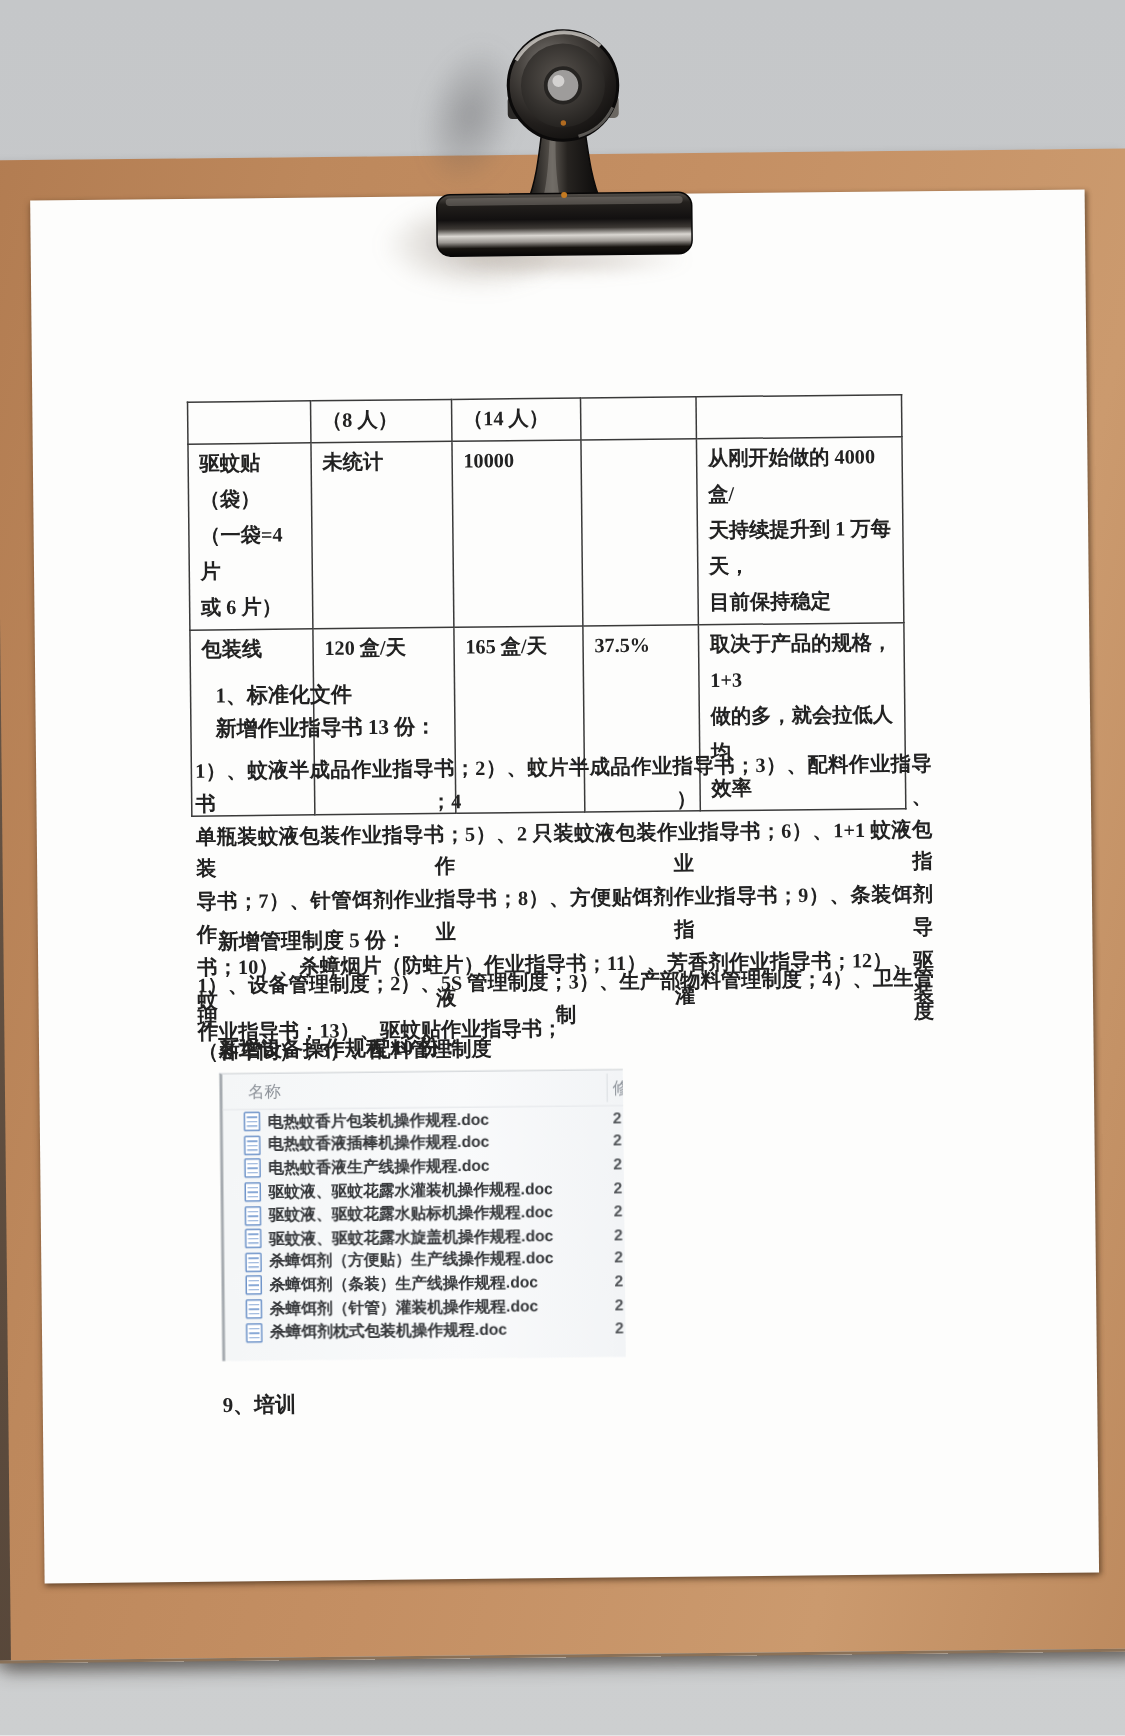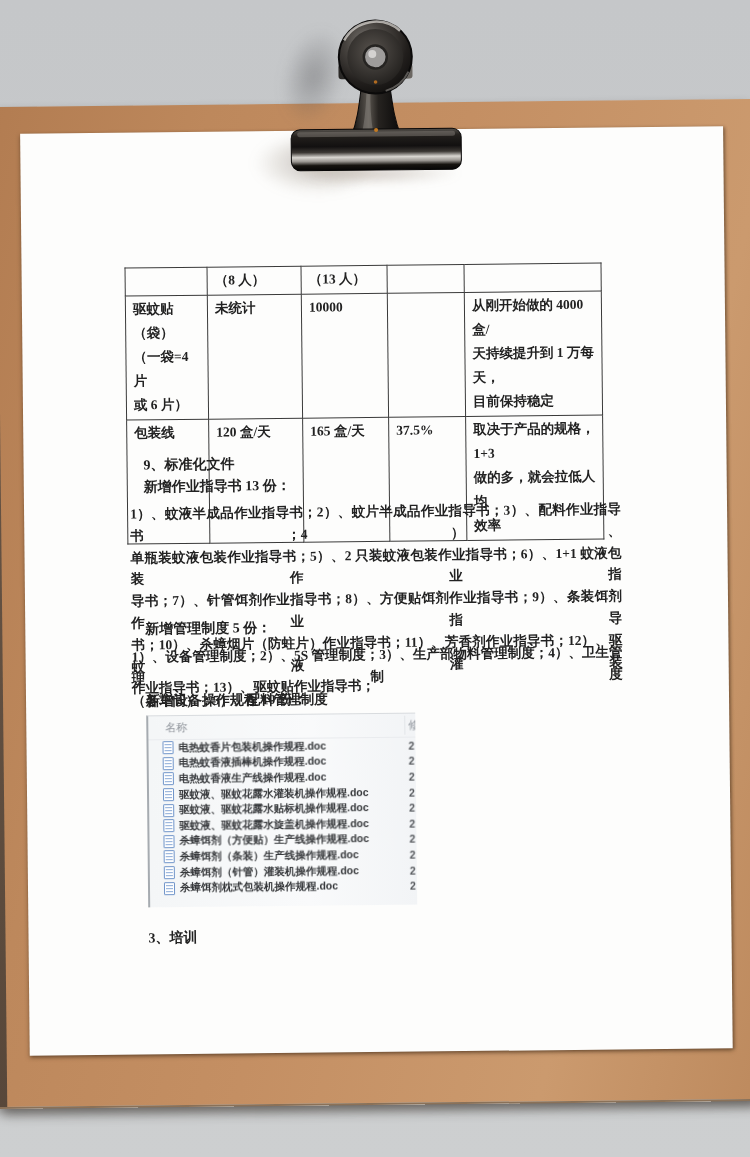--- a/index.html
+++ b/index.html
@@ -84,21 +84,21 @@
             <col style="width:82px">
             <col style="width:94px">
             <col style="width:86px">
             <col style="width:77px">
             <col style="width:137px">
           </colgroup>
         <tbody>
             <tr class="r1">
           <td></td>
           <td>（8 人）</td>
-          <td>（13 人）</td>
+          <td>（14 人）</td>
           <td></td>
           <td></td>
         </tr>
         <tr class="r2">
           <td>驱蚊贴（袋）
 （一袋=4 片
 或 6 片）</td>
           <td>未统计</td>
           <td>10000</td>
           <td></td>
@@ -111,21 +111,21 @@
           <td>120 盒/天</td>
           <td>165 盒/天</td>
           <td>37.5%</td>
           <td>取决于产品的规格，1+3
 做的多，就会拉低人均
 效率</td>
         </tr>
       </tbody>
         </table>
 
-      <div class="h-block" style="left:120px;top:324px">9、标准化文件</div>
+      <div class="h-block" style="left:120px;top:324px">1、标准化文件</div>
       <div class="h-block" style="left:120px;top:346px">新增作业指导书 13 份：</div>
 
       <div class="p-block" style="left:106px;top:371px">
         <div class="jline">1）、蚊液半成品作业指导书；2）、蚊片半成品作业指导书；3）、配料作业指导书；4）、</div>
         <div class="jline">单瓶装蚊液包装作业指导书；5）、2 只装蚊液包装作业指导书；6）、1+1 蚊液包装作业指</div>
         <div class="jline">导书；7）、针管饵剂作业指导书；8）、方便贴饵剂作业指导书；9）、条装饵剂作业指导</div>
         <div class="jline">书；10）、杀蟑烟片（防蛀片）作业指导书；11）、芳香剂作业指导书；12）、驱蚊液灌装</div>
         <div class="jline last">作业指导书；13）、驱蚊贴作业指导书；</div>
       </div>
 
@@ -188,21 +188,21 @@
             <span>杀蟑饵剂（针管）灌装机操作规程.doc</span>
             <span class="fdate">2</span>
           </div>
         <div class="frow">
             <span class="ficon"></span>
             <span>杀蟑饵剂枕式包装机操作规程.doc</span>
             <span class="fdate">2</span>
           </div>
       </div>
 
-      <div class="h-block" style="left:120px;top:797px">3、培训</div>
+      <div class="h-block" style="left:120px;top:797px">9、培训</div>
 
     </div>
   </div>
 
   <div class="sh sh-wall"></div>
   <div class="sh sh-paper"></div>
   <div class="sh sh-bar"></div>
 
   <svg class="clip-svg" width="186" height="170" viewBox="0 0 186 170">
     <defs>

